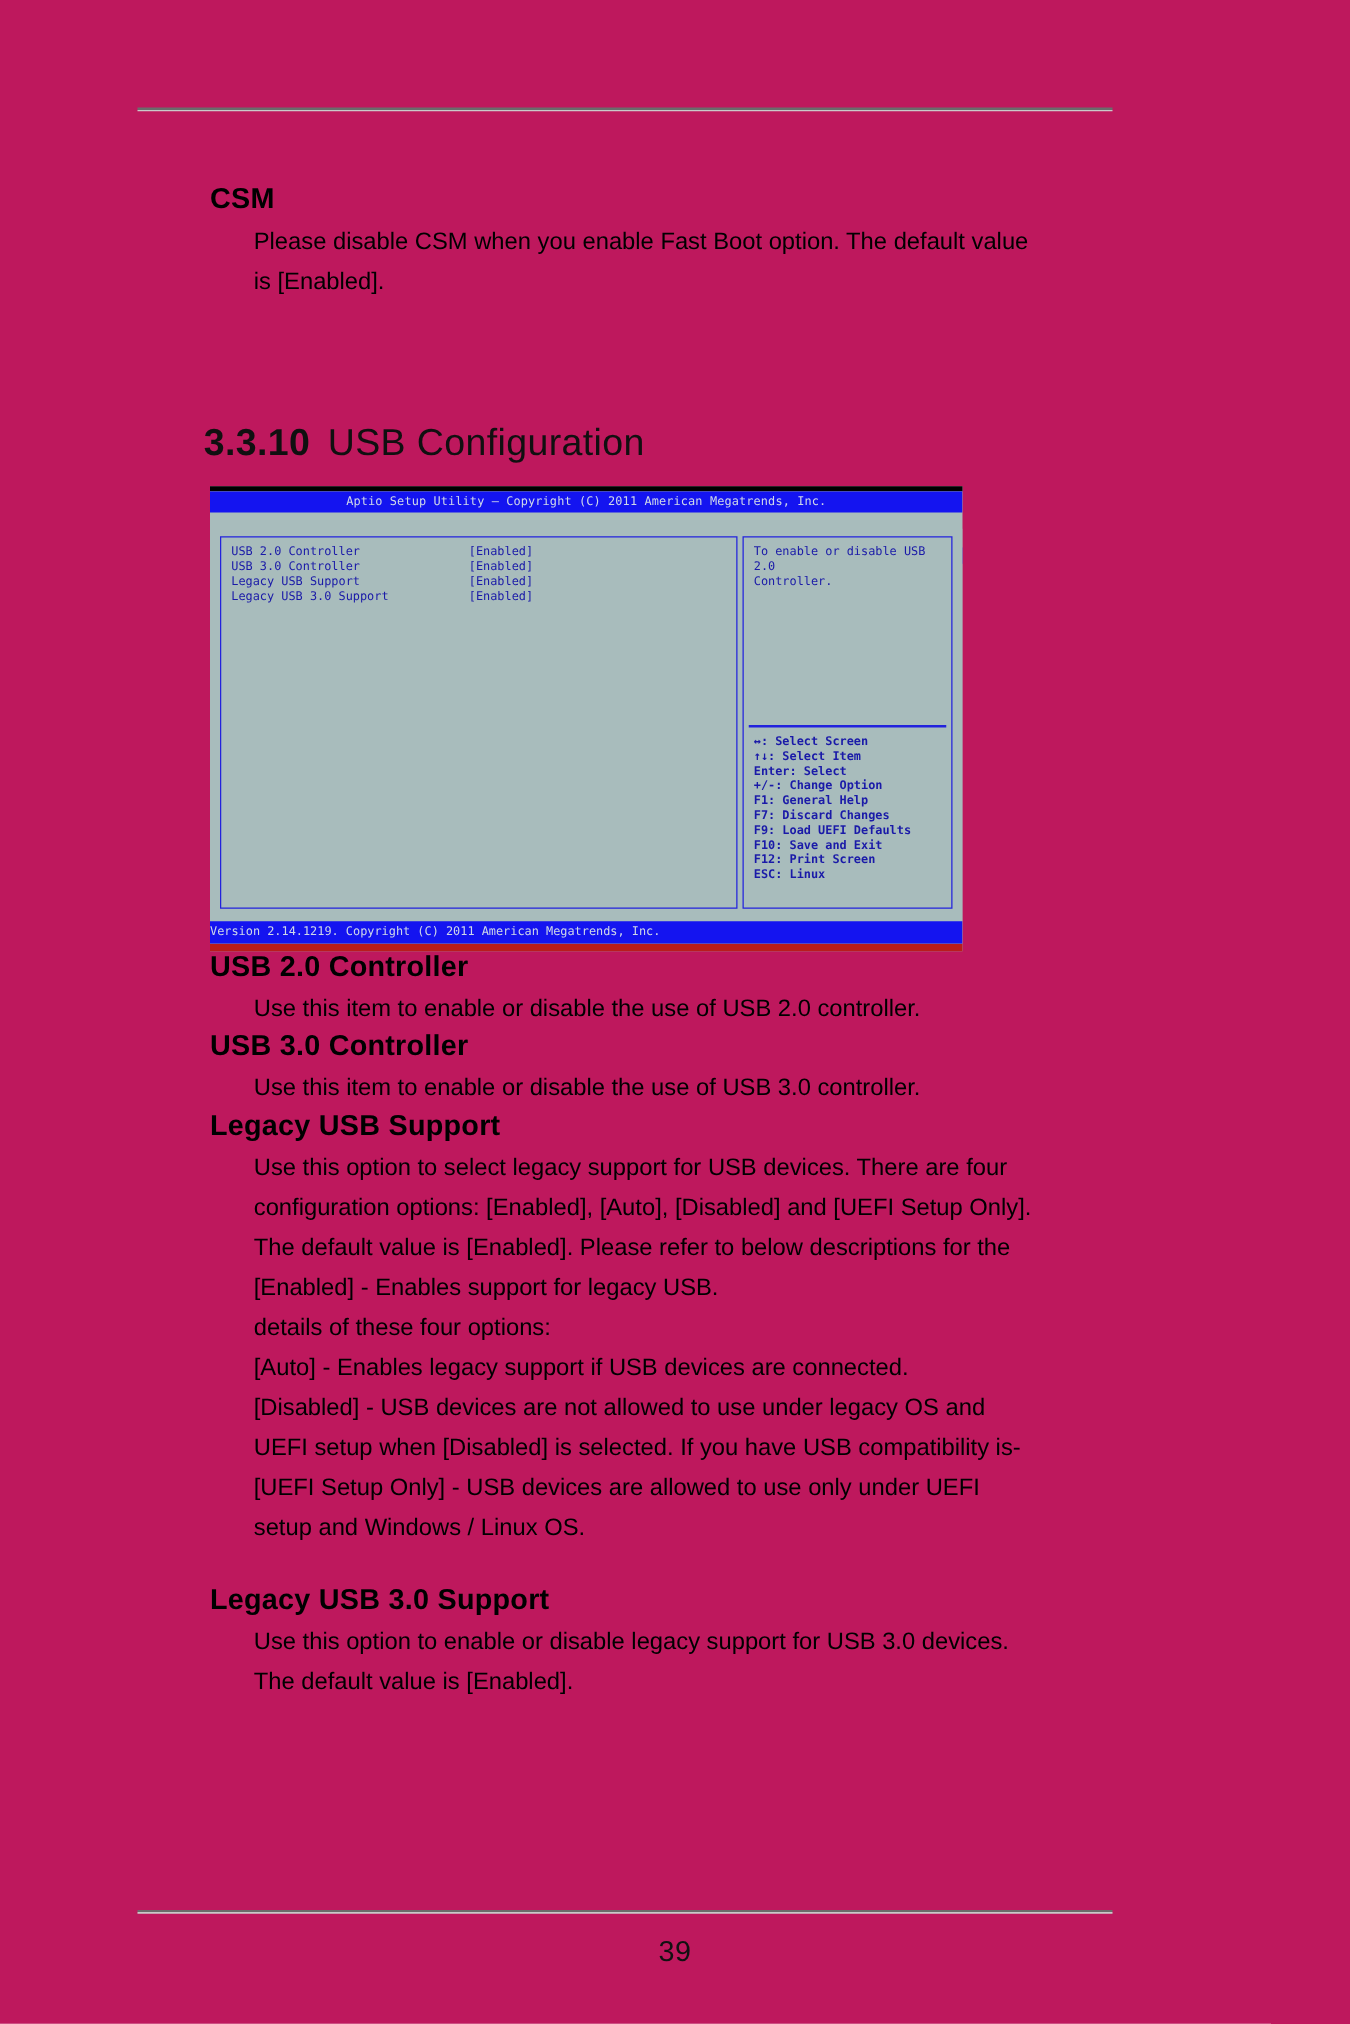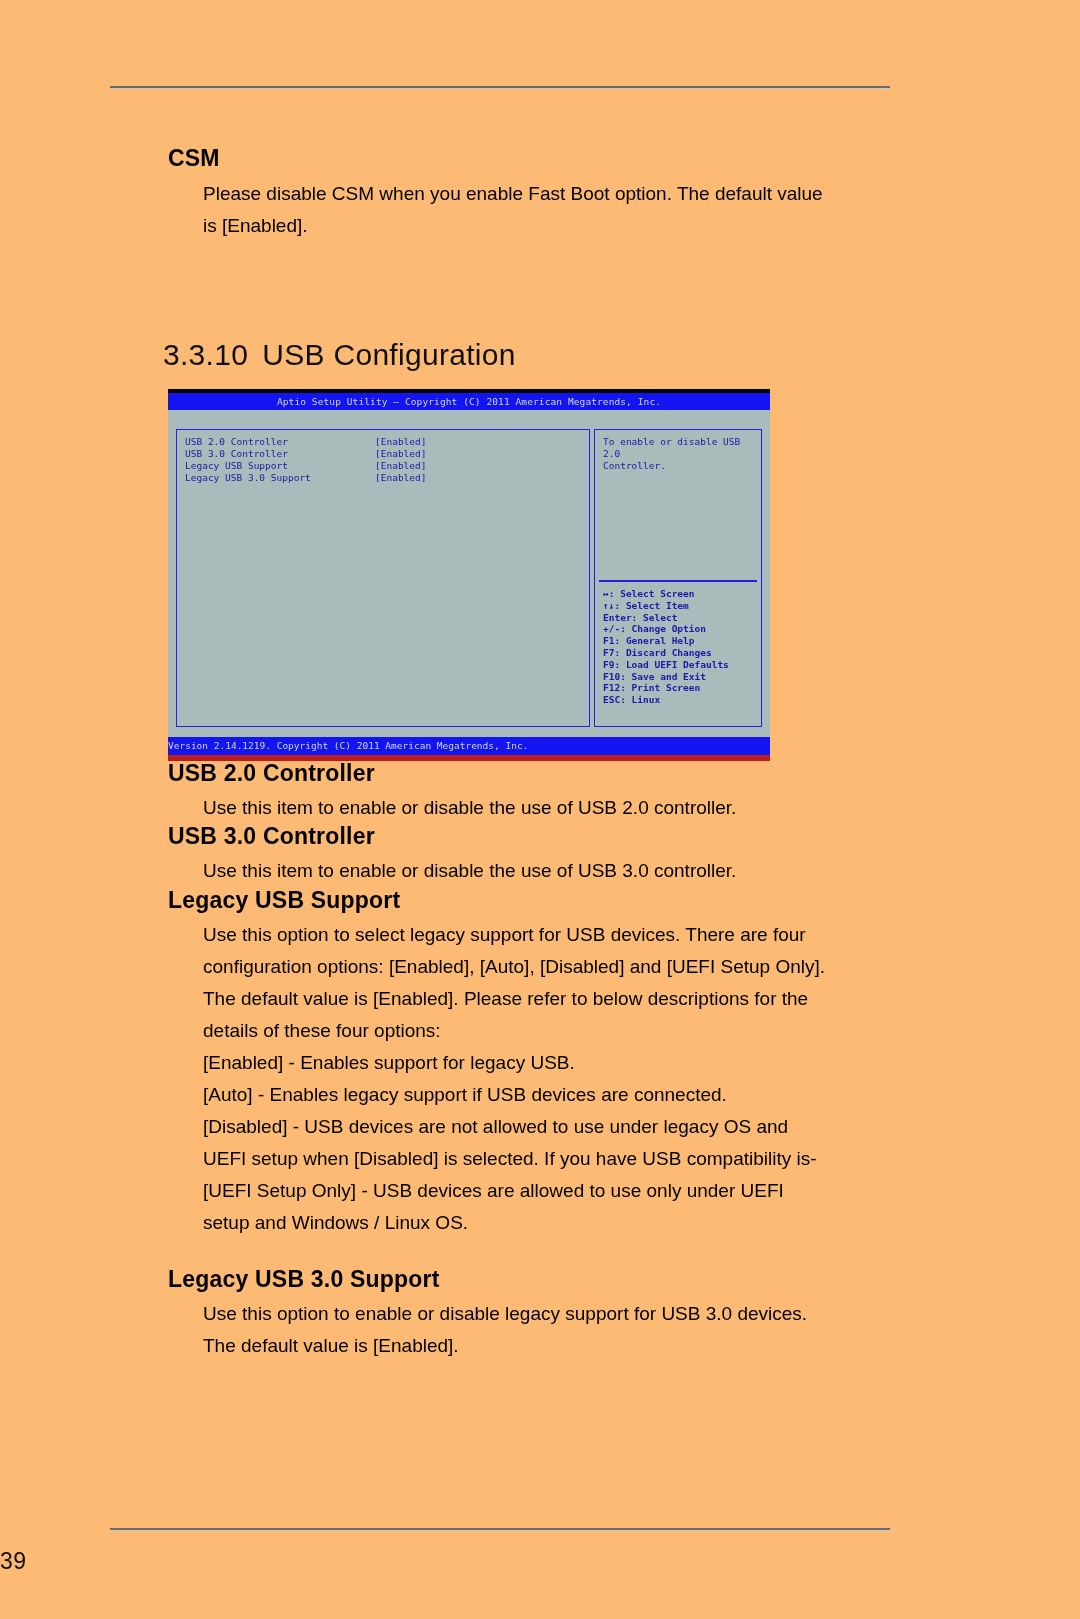--- a/index.html
+++ b/index.html
@@ -13,38 +13,39 @@
     position: relative;
     font-family: "Liberation Sans", sans-serif;
     color: #000000;
     overflow: hidden;
   }
 
   
   .page {
     position: absolute;
     inset: 0;
-    background: #fdba74;
+    background: #be185d;
     padding-left: 48px;
   }
   .rule {
     position: absolute;
     left: 110px;
     width: 780px;
     height: 3px;
     background: linear-gradient(to bottom, #6b6b6b 0%, #6b6b6b 55%, #c9c9c9 56%, #c9c9c9 100%);
   }
   .rule-top { top: 86px; }
   .rule-bottom { top: 1528px; }
 
   .page-number {
     position: absolute;
     top: 1548px;
     left: 0;
     width: 1080px;
+    text-align: center;
     font-size: 23px;
     letter-spacing: 0.5px;
     color: #111;
   }
 
   .h-bold {
     position: absolute;
     left: 168px;
     font-size: 23px;
     font-weight: bold;
@@ -65,21 +66,21 @@
   .section-title {
     position: absolute;
     left: 163px;
     top: 338px;
     font-size: 30px;
     font-weight: 500;
     letter-spacing: 0.3px;
     color: #101010;
     white-space: nowrap;
   }
-  .section-title .num { margin-right: 14px; }
+  .section-title .num { margin-right: 14px; font-weight: bold; }
 
   
   .bios {
     position: absolute;
     left: 168px;
     top: 389px;
     width: 602px;
     height: 372px;
     background: #a8bcbc;
     border-top: 4px solid #000000;
@@ -291,22 +292,22 @@
   <div class="h-bold" style="top:823px;">USB 3.0 Controller</div>
   <div class="para" style="top:855px;">
     <span class="ln">Use this item to enable or disable the use of USB 3.0 controller.</span>
   </div>
 
   <div class="h-bold" style="top:887px;">Legacy USB Support</div>
   <div class="para" style="top:919px;">
     <span class="ln">Use this option to select legacy support for USB devices. There are four</span>
     <span class="ln">configuration options: [Enabled], [Auto], [Disabled] and [UEFI Setup Only].</span>
     <span class="ln">The default value is [Enabled]. Please refer to below descriptions for the</span>
+    <span class="ln">[Enabled] - Enables support for legacy USB.</span>
     <span class="ln">details of these four options:</span>
-    <span class="ln">[Enabled] - Enables support for legacy USB.</span>
     <span class="ln">[Auto] - Enables legacy support if USB devices are connected.</span>
     <span class="ln">[Disabled] - USB devices are not allowed to use under legacy OS and</span>
     <span class="ln">UEFI setup when [Disabled] is selected. If you have USB compatibility is-</span>
     <span class="ln">[UEFI Setup Only] - USB devices are allowed to use only under UEFI</span>
     <span class="ln">setup and Windows / Linux OS.</span>
   </div>
 
   <div class="h-bold" style="top:1266px;">Legacy USB 3.0 Support</div>
   <div class="para" style="top:1298px;">
     <span class="ln">Use this option to enable or disable legacy support for USB 3.0 devices.</span>

